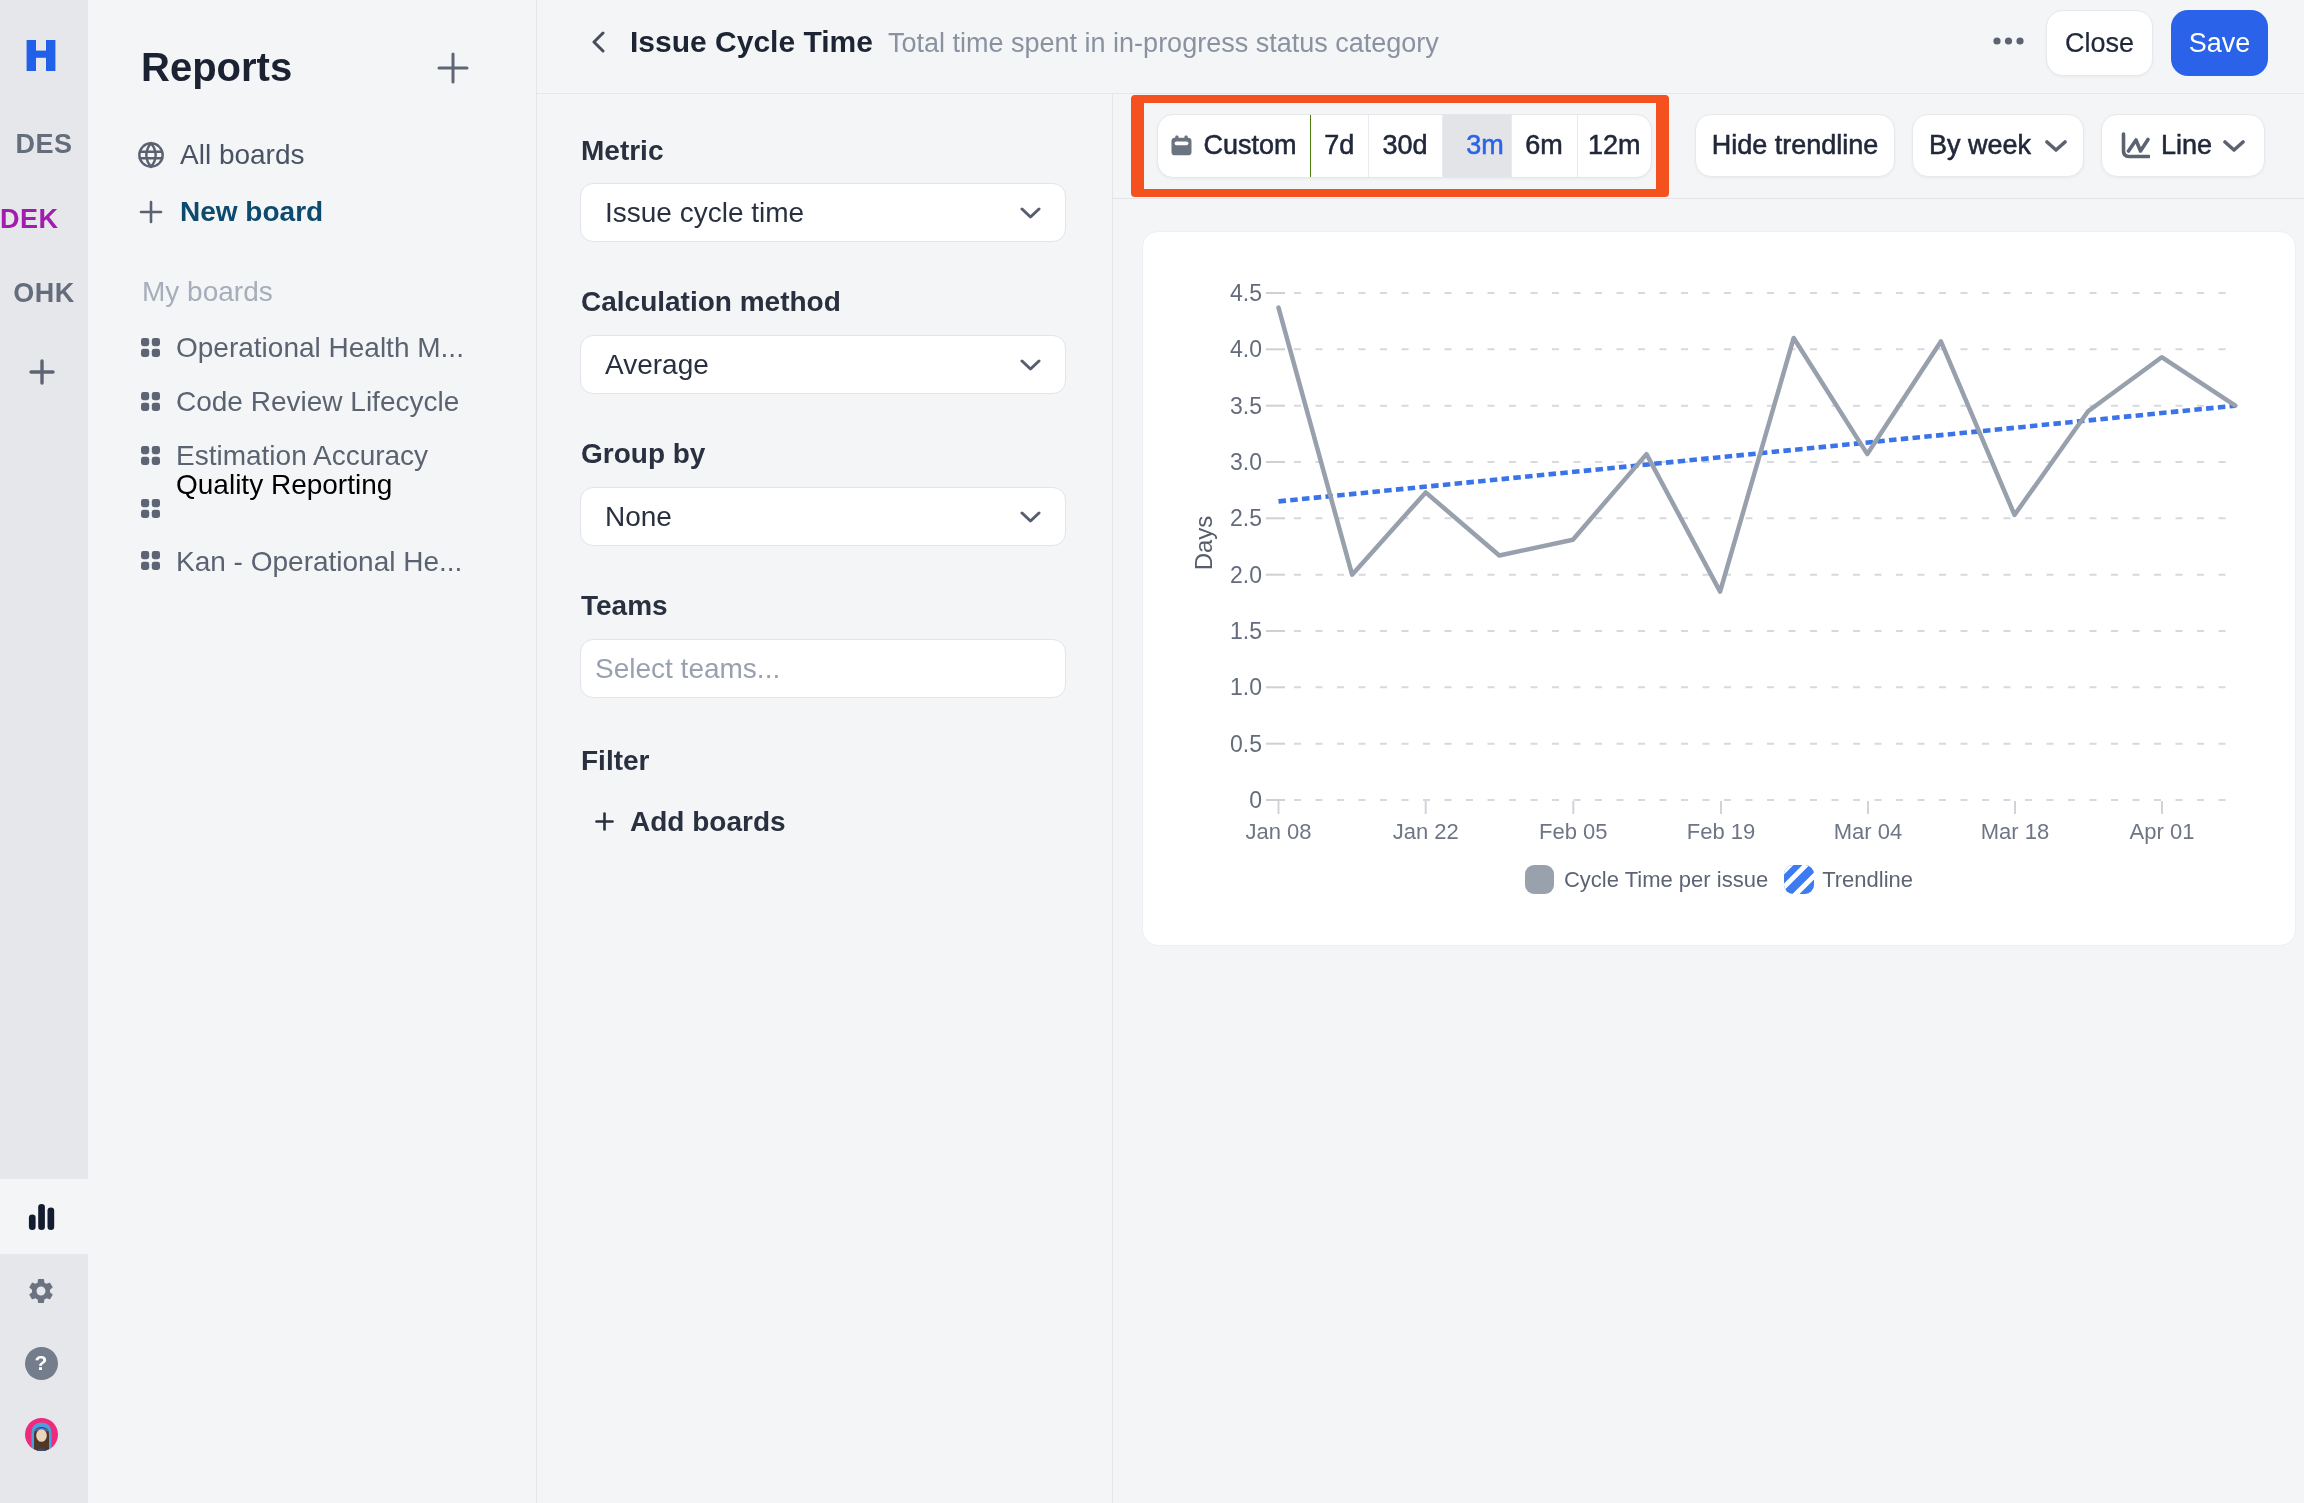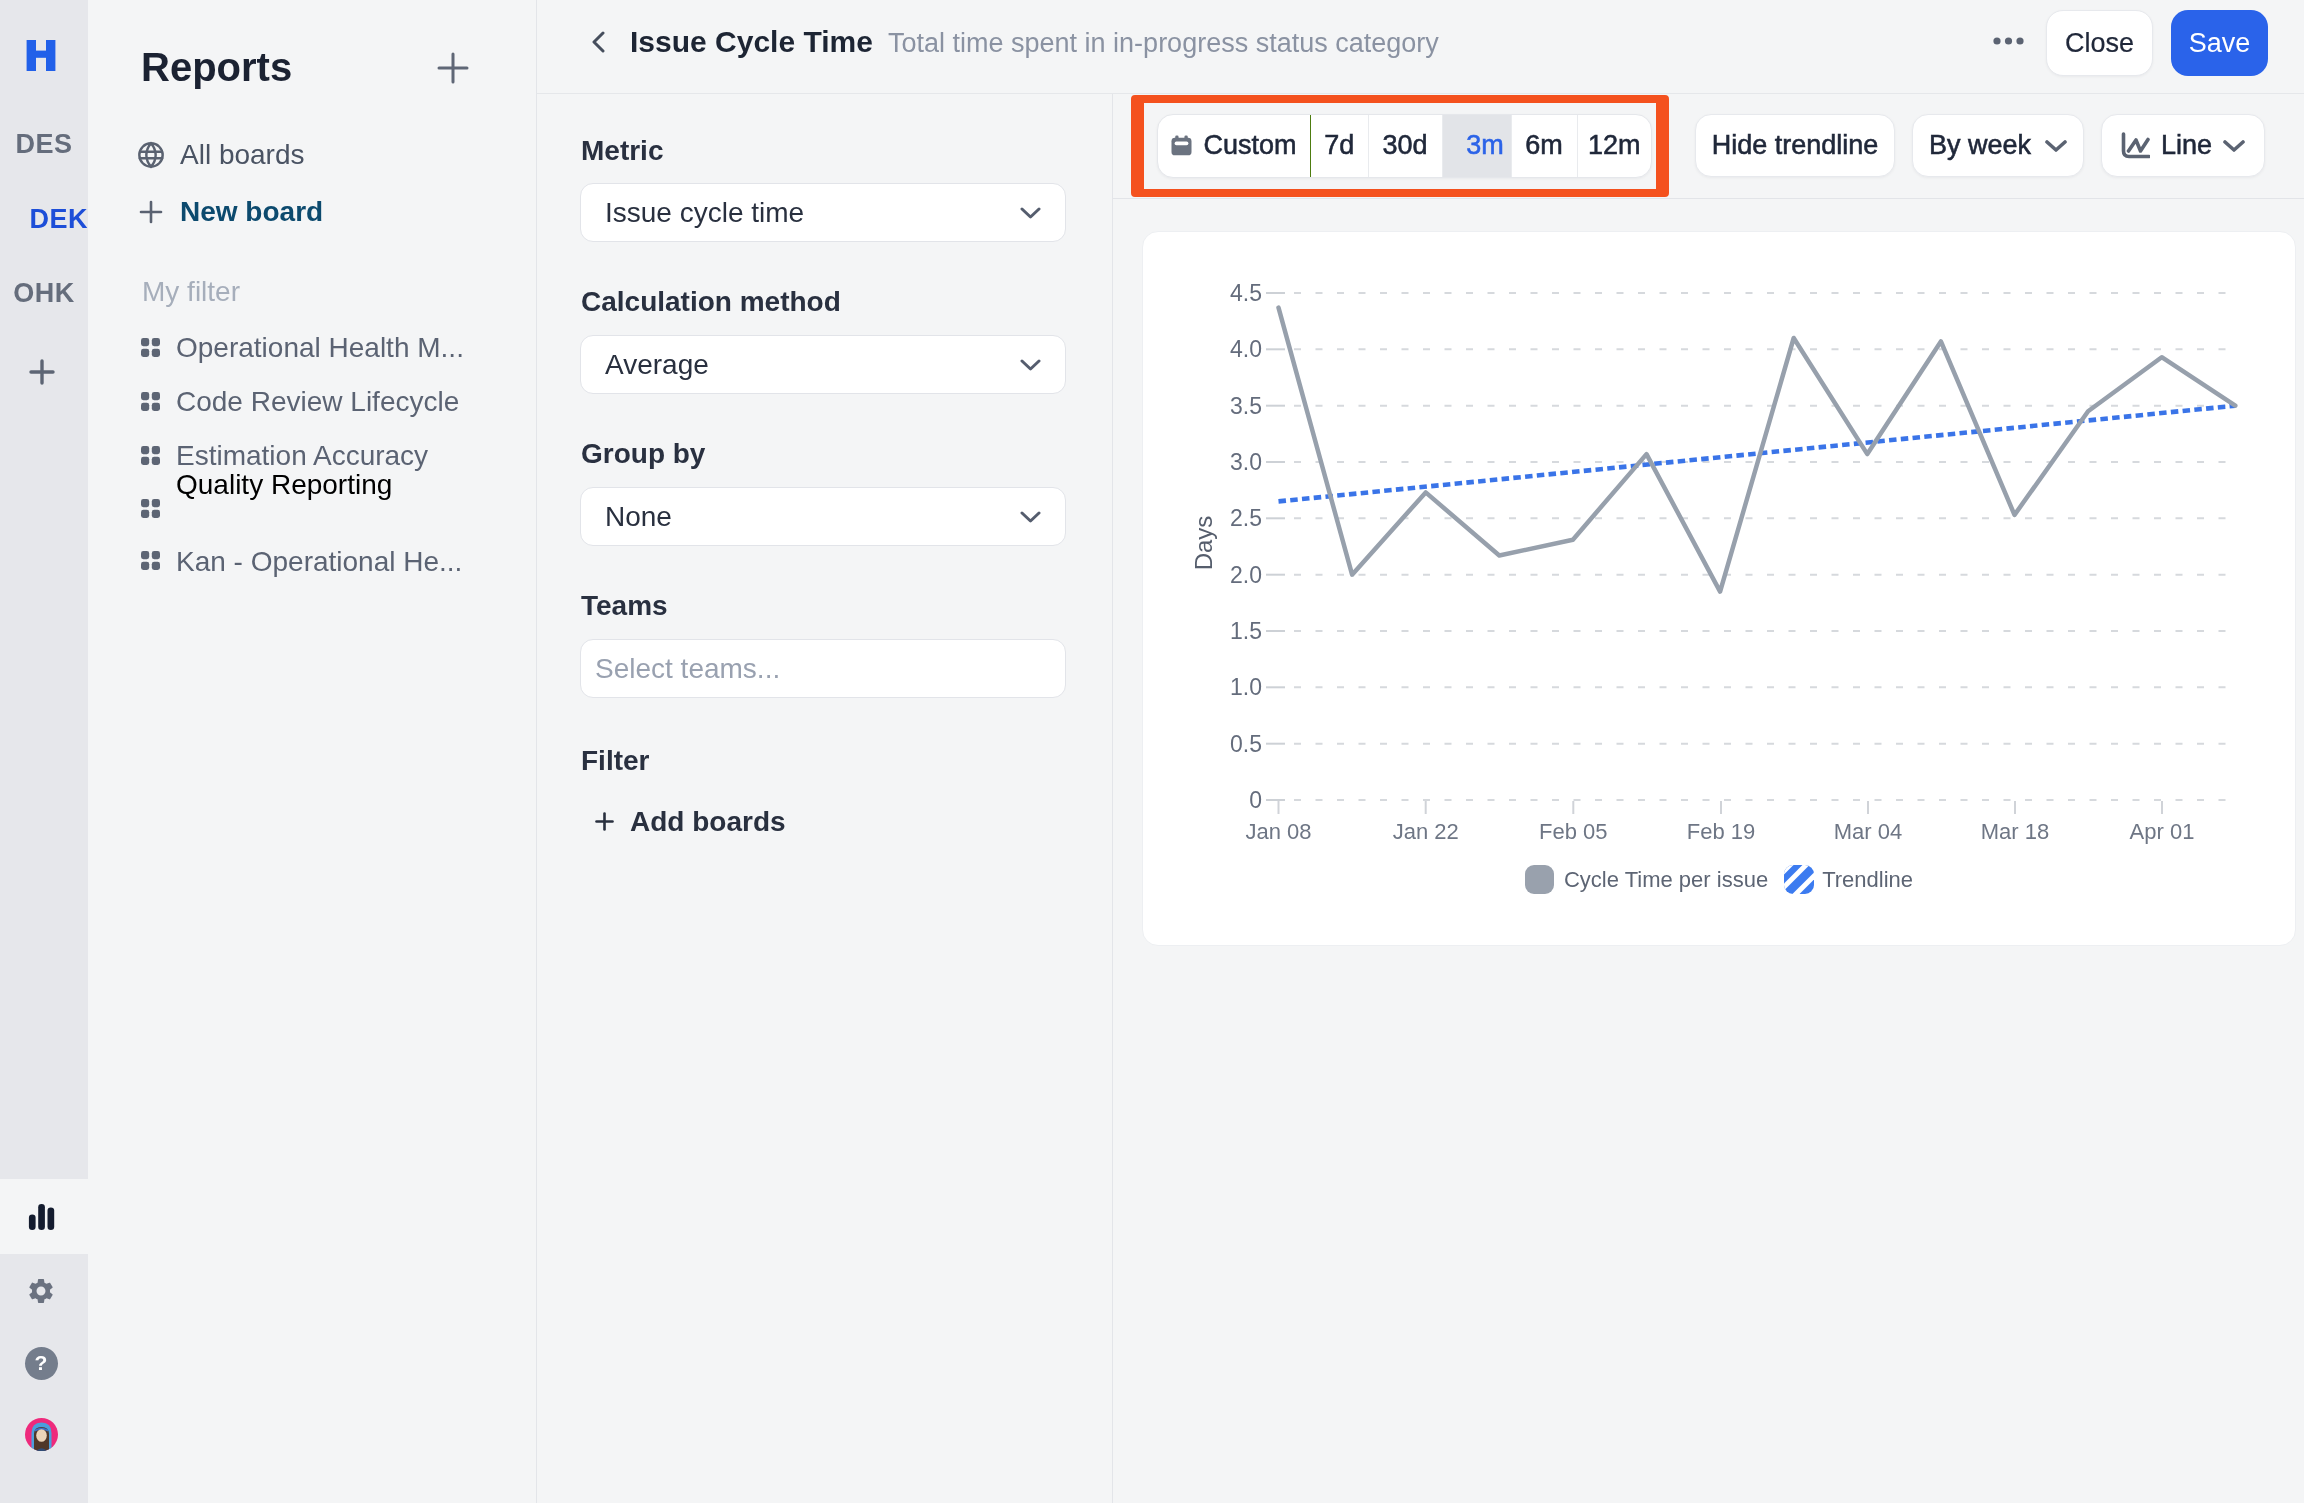--- a/index.html
+++ b/index.html
@@ -12,21 +12,21 @@
 <body>
 
 <div class="abs" style="left:0;top:0;width:88px;height:1503px;background:#e6e7eb;"></div>
 <div class="abs" style="left:0;top:1179px;width:88px;height:75px;background:#f4f5f6;"></div>
 <svg class="abs" style="left:26px;top:40px;" width="30" height="31" viewBox="0 0 30 31">
   <rect x="0.6" y="0" width="9.4" height="31" fill="#2160e9"></rect>
   <rect x="20" y="0" width="9.4" height="31" fill="#2160e9"></rect>
   <rect x="4" y="10.6" width="22" height="7.2" fill="#2160e9"></rect>
 </svg>
 <div class="abs" style="left:0;top:129px;width:88px;text-align:center;font-size:27px;font-weight:700;color:#656d7c;letter-spacing:.5px;">DES</div>
-<div class="abs" style="left:0;top:204px;width:88px;text-align:right;font-size:27px;font-weight:700;color:#1d4ed8;letter-spacing:.5px;">DEK</div>
+<div class="abs" style="left:0;top:204px;width:88px;text-align:left;font-size:27px;font-weight:700;color:#a21caf;letter-spacing:.5px;">DEK</div>
 <div class="abs" style="left:0;top:278px;width:88px;text-align:center;font-size:27px;font-weight:700;color:#656d7c;letter-spacing:.5px;">OHK</div>
 <svg class="abs" style="left:28.5px;top:358.5px;" width="26" height="26" viewBox="0 0 26 26" fill="none" stroke="#5d6574" stroke-width="3.4" stroke-linecap="round">
   <line x1="13" y1="2" x2="13" y2="24"></line>
     <line x1="2" y1="13" x2="24" y2="13"></line>
 </svg>
 <svg class="abs" style="left:27px;top:1203px;" width="28" height="27" viewBox="0 0 28 27">
   <rect x="1.9" y="11.5" width="6.7" height="15.5" rx="3.3" fill="#141c2f"></rect>
   <rect x="11.2" y="1" width="6.7" height="26" rx="3.3" fill="#141c2f"></rect>
   <rect x="20.5" y="4.4" width="6.7" height="22.6" rx="3.3" fill="#141c2f"></rect>
 </svg>
@@ -61,21 +61,21 @@
   <line x1="2.6" y1="9.2" x2="21.4" y2="9.2"></line>
   <line x1="2.6" y1="14.8" x2="21.4" y2="14.8"></line>
   <path d="M12 2a15.3 15.3 0 0 1 4 10 15.3 15.3 0 0 1-4 10 15.3 15.3 0 0 1-4-10 15.3 15.3 0 0 1 4-10z"></path>
 </svg>
 <div class="abs" style="left:180px;top:140px;font-size:28px;line-height:30px;color:#4a5363;">All boards</div>
 <svg class="abs" style="left:138.5px;top:200px;" width="24" height="24" viewBox="0 0 24 24" fill="none" stroke="#5a6271" stroke-width="2.6" stroke-linecap="round">
   <line x1="12" y1="2" x2="12" y2="22"></line>
     <line x1="2" y1="12" x2="22" y2="12"></line>
 </svg>
 <div class="abs" style="left:180px;top:197px;font-size:28px;line-height:30px;color:#0c4a6e;font-weight:bold;">New board</div>
-<div class="abs" style="left:142px;top:277px;font-size:28px;line-height:30px;color:#a6aebb;">My filter</div>
+<div class="abs" style="left:142px;top:277px;font-size:28px;line-height:30px;color:#a6aebb;">My boards</div>
 
 <svg class="abs" style="left:141px;top:337.5px;" width="19" height="19" viewBox="0 0 19 19" fill="#5d6574">
     <rect x="0" y="0" width="8.2" height="8.2" rx="2.4"></rect>
     <rect x="10.8" y="0" width="8.2" height="8.2" rx="2.4"></rect>
     <rect x="0" y="10.8" width="8.2" height="8.2" rx="2.4"></rect>
     <rect x="10.8" y="10.8" width="8.2" height="8.2" rx="2.4"></rect>
   </svg>
 <div class="abs" style="left:176px;top:333px;font-size:28px;line-height:30px;color:#5b6373;">Operational Health M...</div>
 <svg class="abs" style="left:141px;top:391.5px;" width="19" height="19" viewBox="0 0 19 19" fill="#5d6574">
     <rect x="0" y="0" width="8.2" height="8.2" rx="2.4"></rect>

